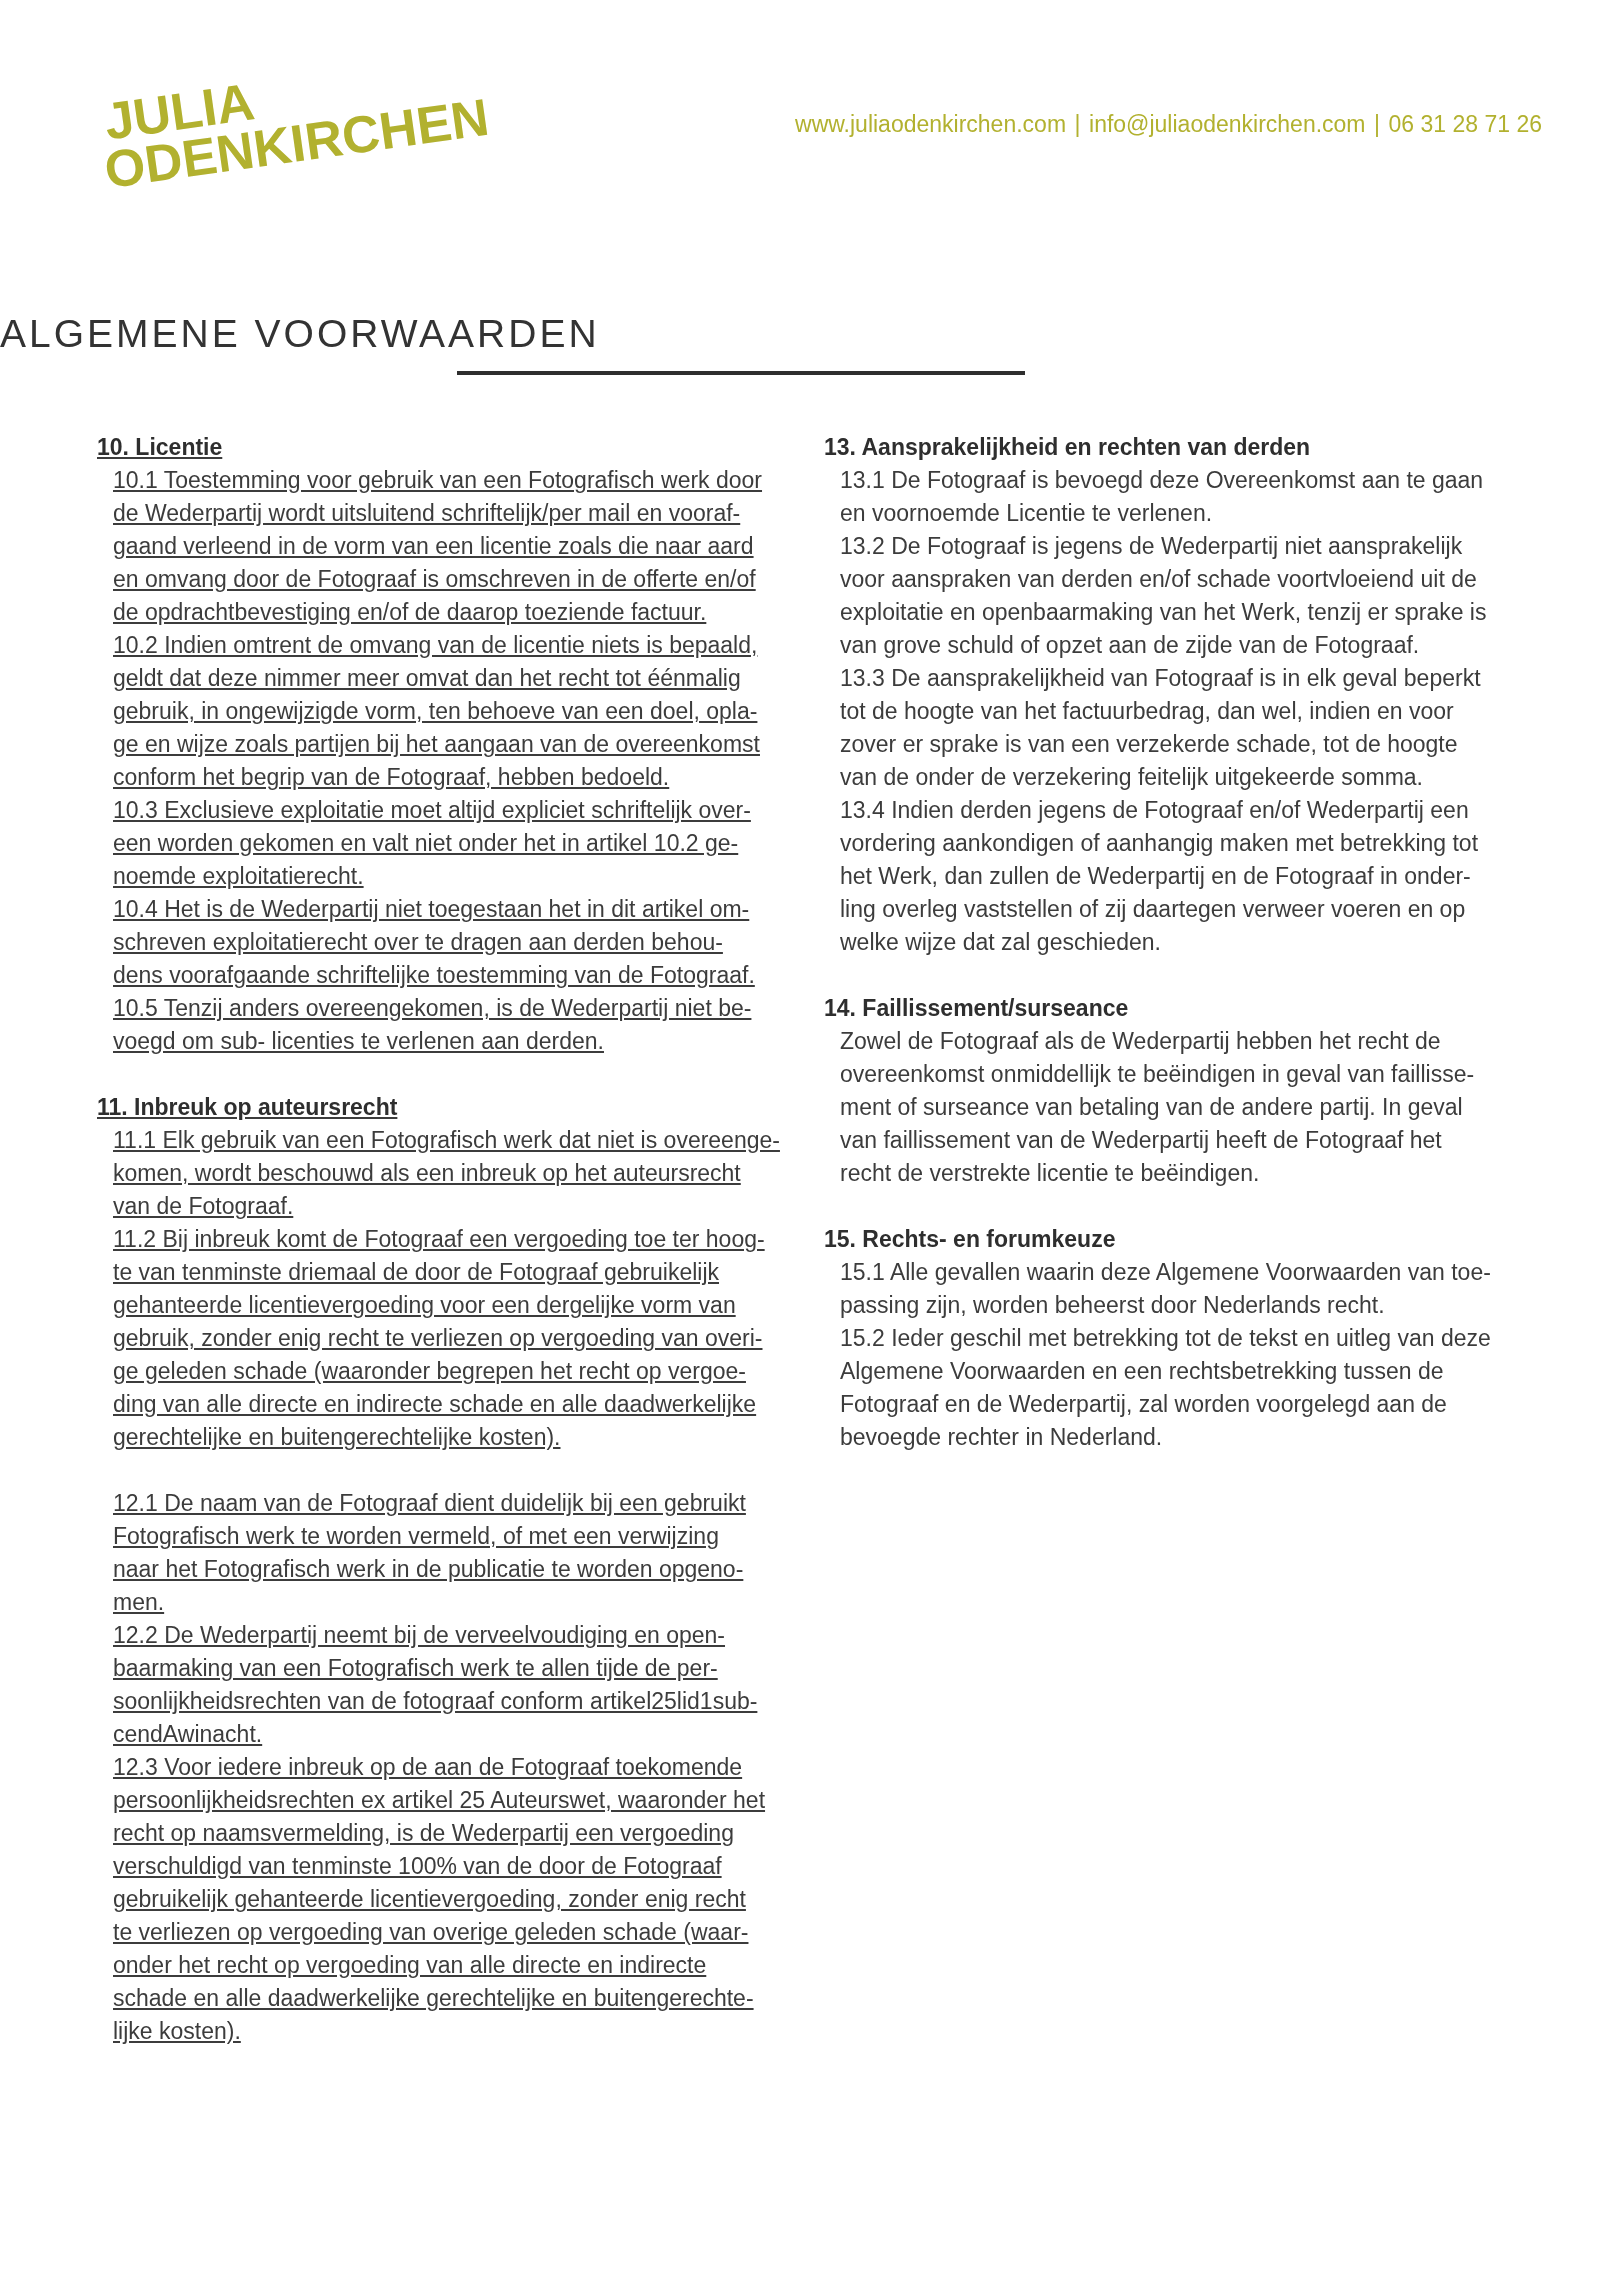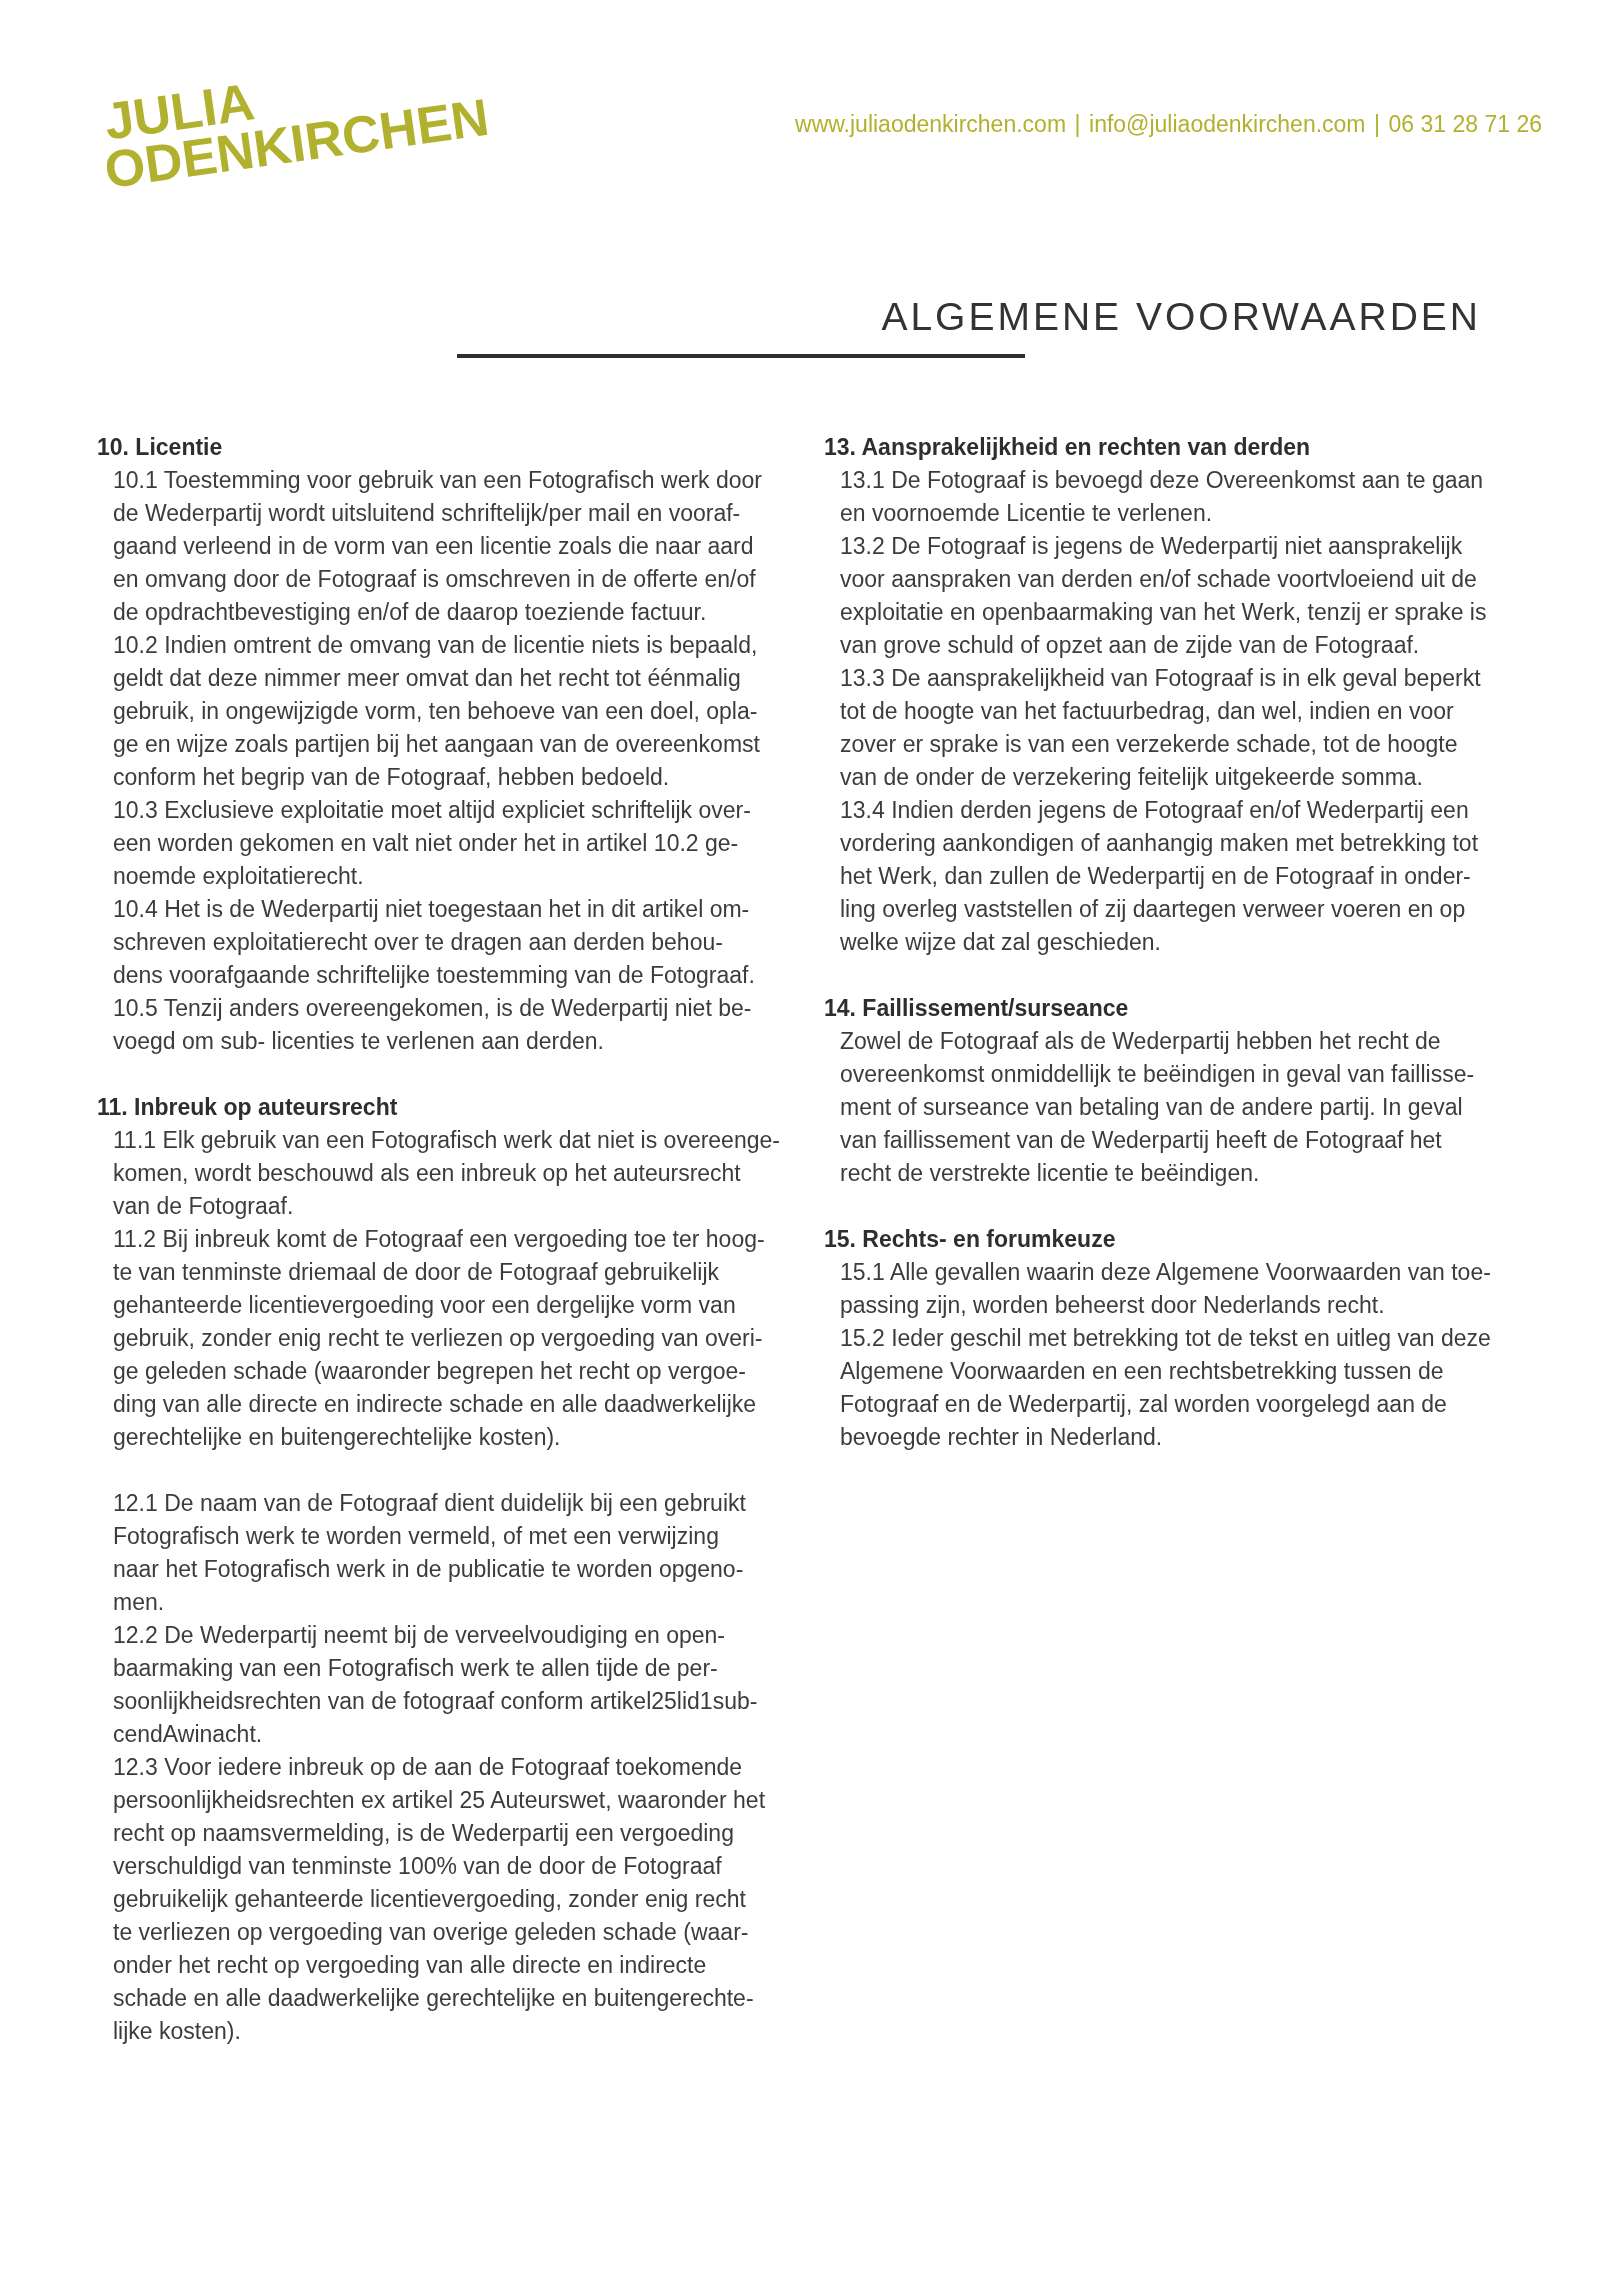--- a/index.html
+++ b/index.html
@@ -39,24 +39,24 @@
     font-size: 23px;
     color: #b2b12f;
     white-space: nowrap;
     margin-top: 8px;
   }
   .contact .sep { margin: 0 8.5px; }
 
   
   .title-wrap {
     position: absolute;
-    top: 293px;
+    top: 310px;
     left: 0;
     width: 1481px;
-    text-align: right;
+    text-align: left;
   }
   .title {
     font-size: 39px;
     font-weight: 400;
     letter-spacing: 3px;
     color: #333333;
     line-height: 47px;
   }
   .title-underline {
     width: 568px;
@@ -67,21 +67,21 @@
 
   
   .col {
     position: absolute;
     top: 431px;
     width: 717px;
     font-size: 23px;
     line-height: 33px;
     color: #3c3c3c;
   }
-  .col-left  { left: 97px; }
+  .col-left  { left: 97px; text-decoration: underline; }
   .col-right { left: 824px; }
   .section + .section { margin-top: 33px; }
   .sec-heading {
     font-weight: bold;
     color: #2e2e2e;
   }
   .sec-body {
     white-space: pre;
     margin-left: 16px;
   }

